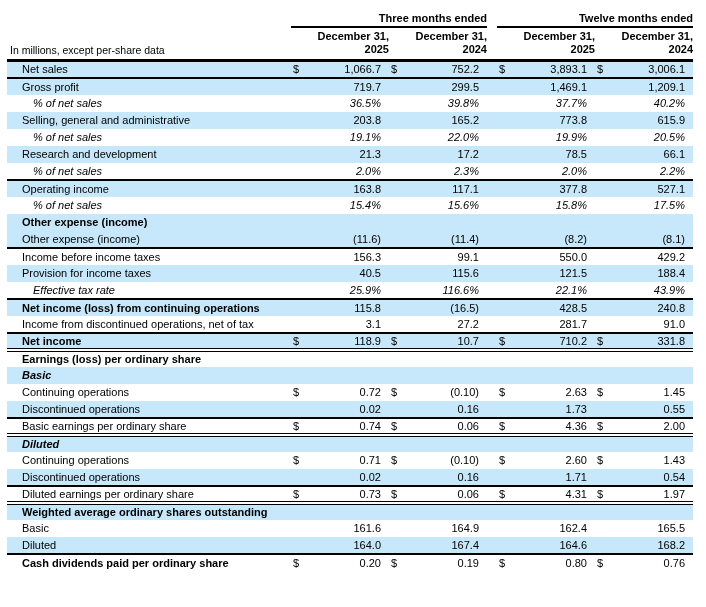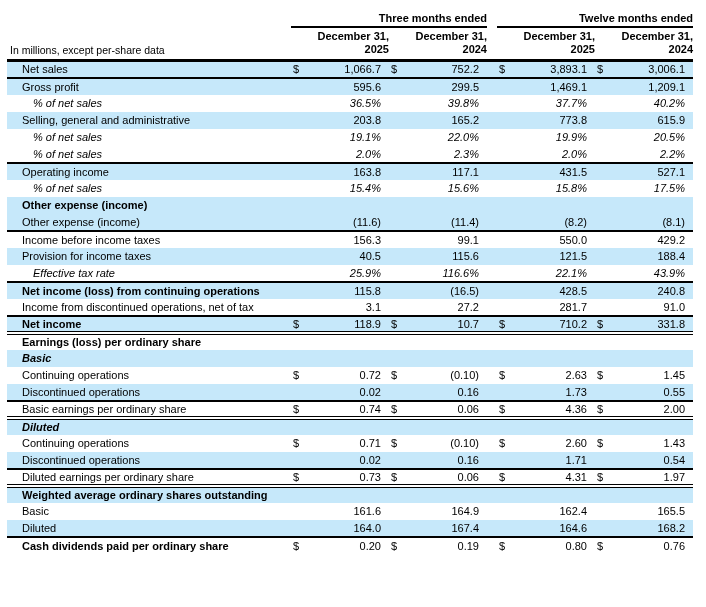--- a/index.html
+++ b/index.html
@@ -121,21 +121,21 @@
           <td class="value">752.2</td>
           <td></td>
           <td class="dollar">$</td>
           <td class="value">3,893.1</td>
           <td class="dollar">$</td>
           <td class="value">3,006.1</td>
         </tr>
         <tr class="blue bt">
           <td class="label">Gross profit</td>
           <td class="dollar"></td>
-          <td class="value">595.6</td>
+          <td class="value">719.7</td>
           <td class="dollar"></td>
           <td class="value">299.5</td>
           <td></td>
           <td class="dollar"></td>
           <td class="value">1,469.1</td>
           <td class="dollar"></td>
           <td class="value">1,209.1</td>
         </tr>
         <tr class="italic">
           <td class="label ind">% of net sales</td>
@@ -166,41 +166,53 @@
           <td class="dollar"></td>
           <td class="value">19.1%</td>
           <td class="dollar"></td>
           <td class="value">22.0%</td>
           <td></td>
           <td class="dollar"></td>
           <td class="value">19.9%</td>
           <td class="dollar"></td>
           <td class="value">20.5%</td>
         </tr>
+        <tr class="blue">
+          <td class="label">Research and development</td>
+          <td class="dollar"></td>
+          <td class="value">21.3</td>
+          <td class="dollar"></td>
+          <td class="value">17.2</td>
+          <td></td>
+          <td class="dollar"></td>
+          <td class="value">78.5</td>
+          <td class="dollar"></td>
+          <td class="value">66.1</td>
+        </tr>
         <tr class="italic">
           <td class="label ind">% of net sales</td>
           <td class="dollar"></td>
           <td class="value">2.0%</td>
           <td class="dollar"></td>
           <td class="value">2.3%</td>
           <td></td>
           <td class="dollar"></td>
           <td class="value">2.0%</td>
           <td class="dollar"></td>
           <td class="value">2.2%</td>
         </tr>
         <tr class="blue bt">
           <td class="label">Operating income</td>
           <td class="dollar"></td>
           <td class="value">163.8</td>
           <td class="dollar"></td>
           <td class="value">117.1</td>
           <td></td>
           <td class="dollar"></td>
-          <td class="value">431.5</td>
+          <td class="value">377.8</td>
           <td class="dollar"></td>
           <td class="value">527.1</td>
         </tr>
         <tr class="italic">
           <td class="label ind">% of net sales</td>
           <td class="dollar"></td>
           <td class="value">15.4%</td>
           <td class="dollar"></td>
           <td class="value">15.6%</td>
           <td></td>

